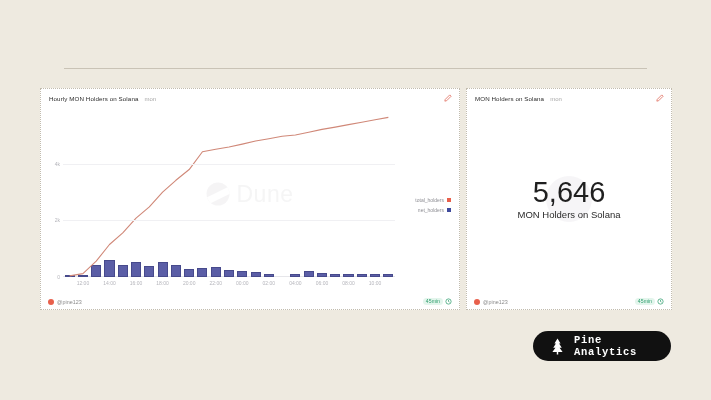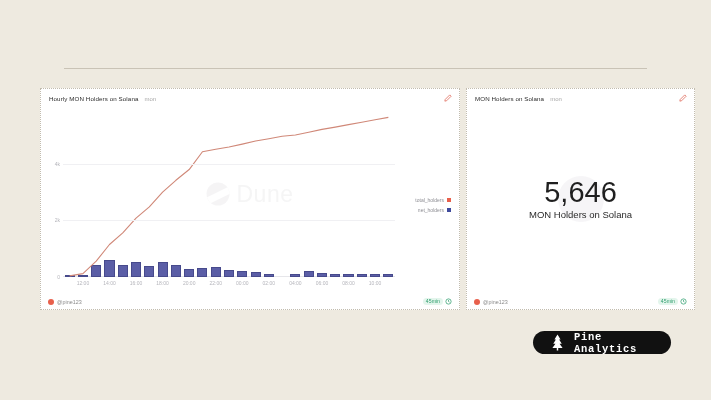--- a/index.html
+++ b/index.html
@@ -24,21 +24,21 @@
   }
 
   
   .panel{
     position:absolute;
     background:#ffffff;
     border:1px dotted #c2bcae;
     box-sizing:border-box;
   }
   #panel-chart{left:40px;top:88px;width:420px;height:222px;}
-  #panel-stat {left:466px;top:88px;width:229px;height:222px;}
+  #panel-stat {left:466px;top:88px;width:206px;height:222px;}
 
   .panel-head{
     position:absolute;left:8px;top:6px;right:8px;
     display:flex;align-items:center;gap:6px;
     white-space:nowrap;
   }
   .panel-title{font-size:6.2px;color:#2b2b2b;font-weight:500;letter-spacing:.1px;}
   .panel-tag{font-size:6px;color:#a8a8a8;}
   .edit-icon{
     position:absolute;right:7px;top:5px;width:8px;height:8px;
@@ -143,21 +143,21 @@
   .stat-wm{
     position:absolute;left:50%;top:50%;
     transform:translate(-50%,-50%);
     width:46px;height:46px;border-radius:50%;
     background:#f4f3f5;opacity:.8;
   }
 
   
   .brand{
     position:absolute;left:533px;top:331px;
-    width:138px;height:23px;border-radius:15px;
+    width:138px;height:30px;border-radius:15px;
     background:#111111;
     display:flex;align-items:center;gap:9px;
     padding-left:17px;box-sizing:border-box;
   }
   .brand-icon{width:15px;height:17px;color:#ffffff;}
   .brand-icon svg{display:block;}
   .brand-text{
     font-family:"Liberation Mono", monospace;
     font-size:10.5px;color:#ffffff;letter-spacing:.7px;font-weight:bold;
   }

